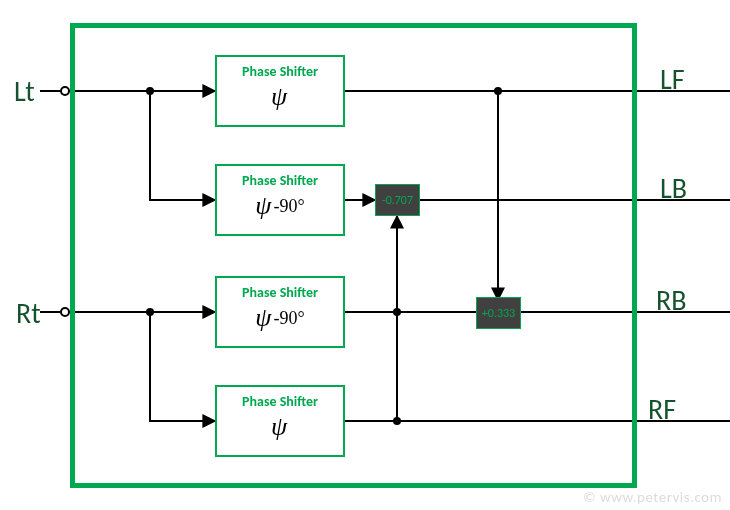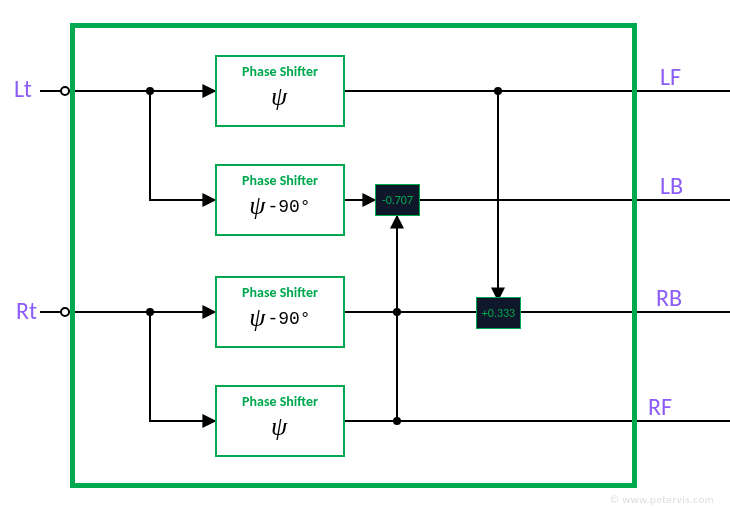--- a/index.html
+++ b/index.html
@@ -2,29 +2,29 @@
 <html><head>
 <meta charset="utf-8">
 <style>
   html,body{margin:0;padding:0}
   body{background:#fff;font-family:Calibri,Arial,sans-serif}
   .wrap{position:relative;width:730px;height:510px;background:#fff;overflow:hidden}
   .chip-border{position:absolute;left:70px;top:23px;width:567px;height:465px;border:5px solid #00a84f;box-sizing:border-box}
   .block{position:absolute;border:2px solid #00a84f;box-sizing:border-box;text-align:center;background:#fff}
   .block .ttl{color:#00a84f;font-size:14px;font-weight:700;margin-top:6px}
   .block .sym{color:#000;font-family:'Times New Roman',serif;font-style:italic;font-size:26px;margin-top:2px}
-  .block .sym .deg{font-family:Liberation Mono, monospace;font-style:normal;font-size:18px;margin-left:2px;position:relative;top:-2px}
-  .gain{position:absolute;border:1.5px solid #00a84f;box-sizing:border-box;text-align:center;background:#0f172a;color:#00a84f;font-size:12px;line-height:30px;height:32px;width:45px}
-  .port-label{position:absolute;color:#8b5cf6;font-size:24px}
+  .block .sym .deg{font-family:Liberation Serif, serif;font-style:normal;font-size:18px;margin-left:2px;position:relative;top:-2px}
+  .gain{position:absolute;border:1.5px solid #00a84f;box-sizing:border-box;text-align:center;background:#404040;color:#00a84f;font-size:12px;line-height:30px;height:32px;width:45px}
+  .port-label{position:absolute;color:#14532d;font-size:28px}
   .port-label.right{text-align:right}
   .chip-name{position:absolute;right:100px;bottom:26px;color:#00a84f;font-size:26px}
   .port-o{position:absolute;width:10px;height:10px;border:2px solid #000;border-radius:50%;background:#fff;box-sizing:border-box}
   .node{position:absolute;width:8px;height:8px;border-radius:50%;background:#000}
   svg.wires{position:absolute;left:0;top:0}
-  .watermark{position:absolute;right:16px;bottom:4px;color:#dcdcdc;font-size:11px;letter-spacing:.5px}
+  .watermark{position:absolute;right:8px;bottom:4px;color:#dcdcdc;font-size:15px;letter-spacing:.5px}
 </style>
 </head>
 <body>
 
 <div class="wrap">
 
   <svg class="wires" width="730" height="510" viewBox="0 0 730 510">
     <defs>
       <marker id="ah" viewBox="0 0 10 10" refX="9" refY="5" markerWidth="7" markerHeight="7" orient="auto-start-reverse">
         <path d="M0 0 L10 5 L0 10 z" fill="#000"></path>

